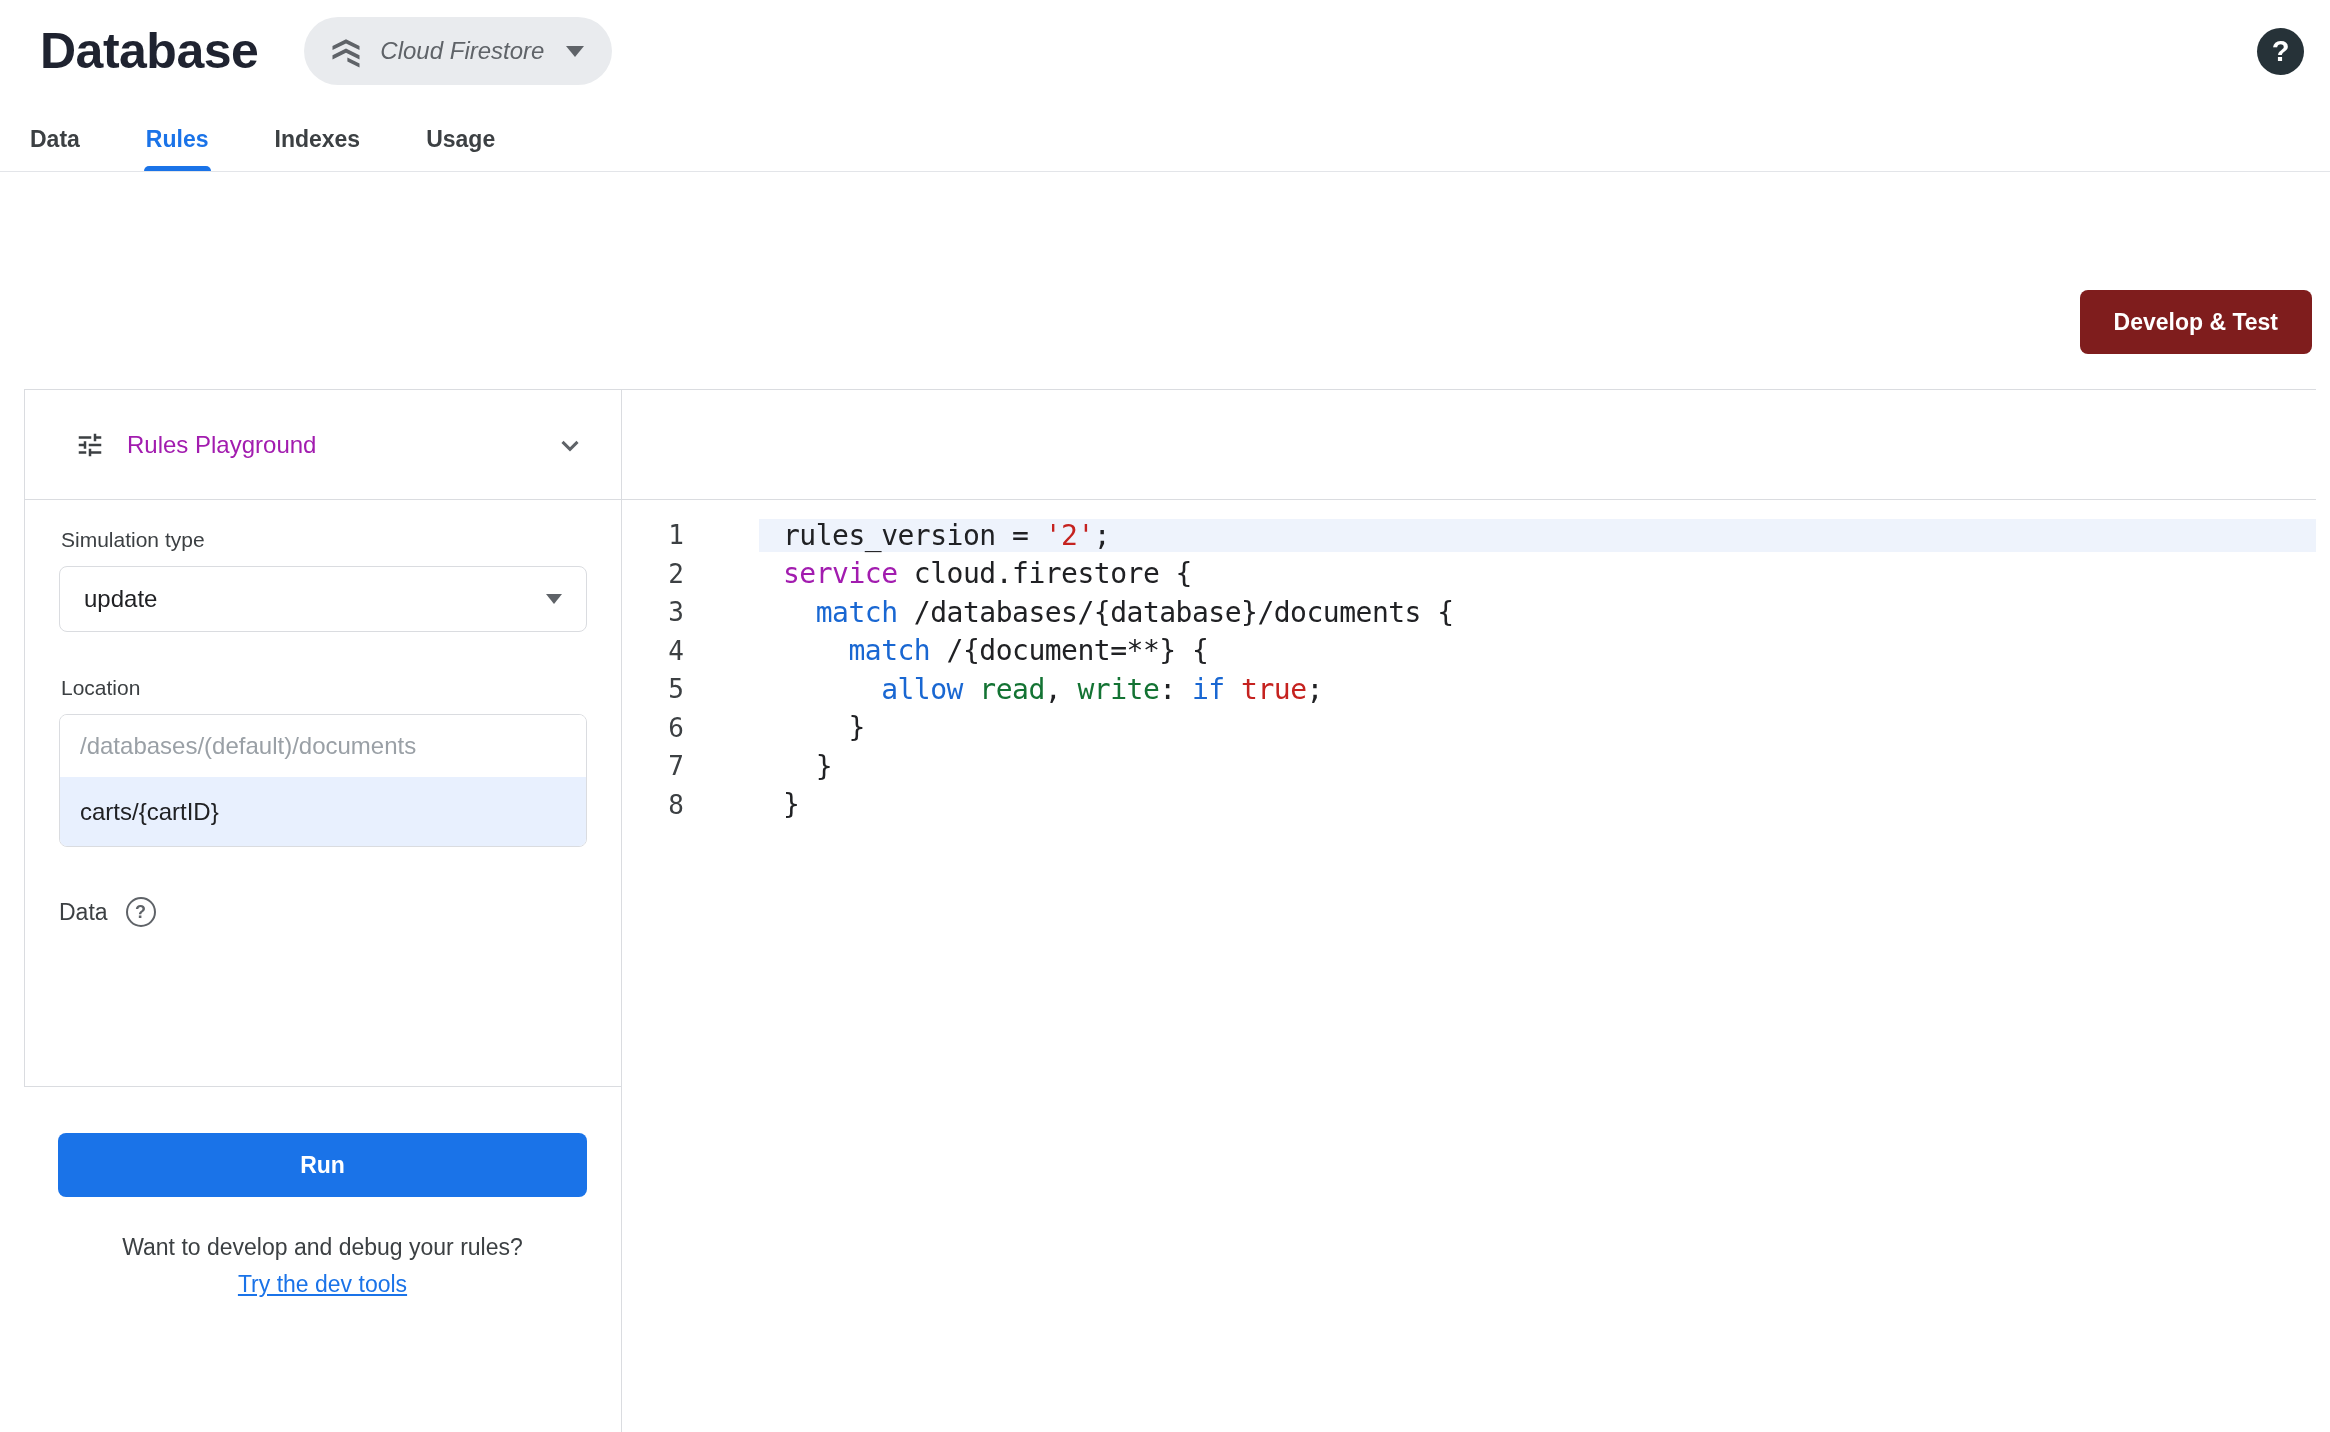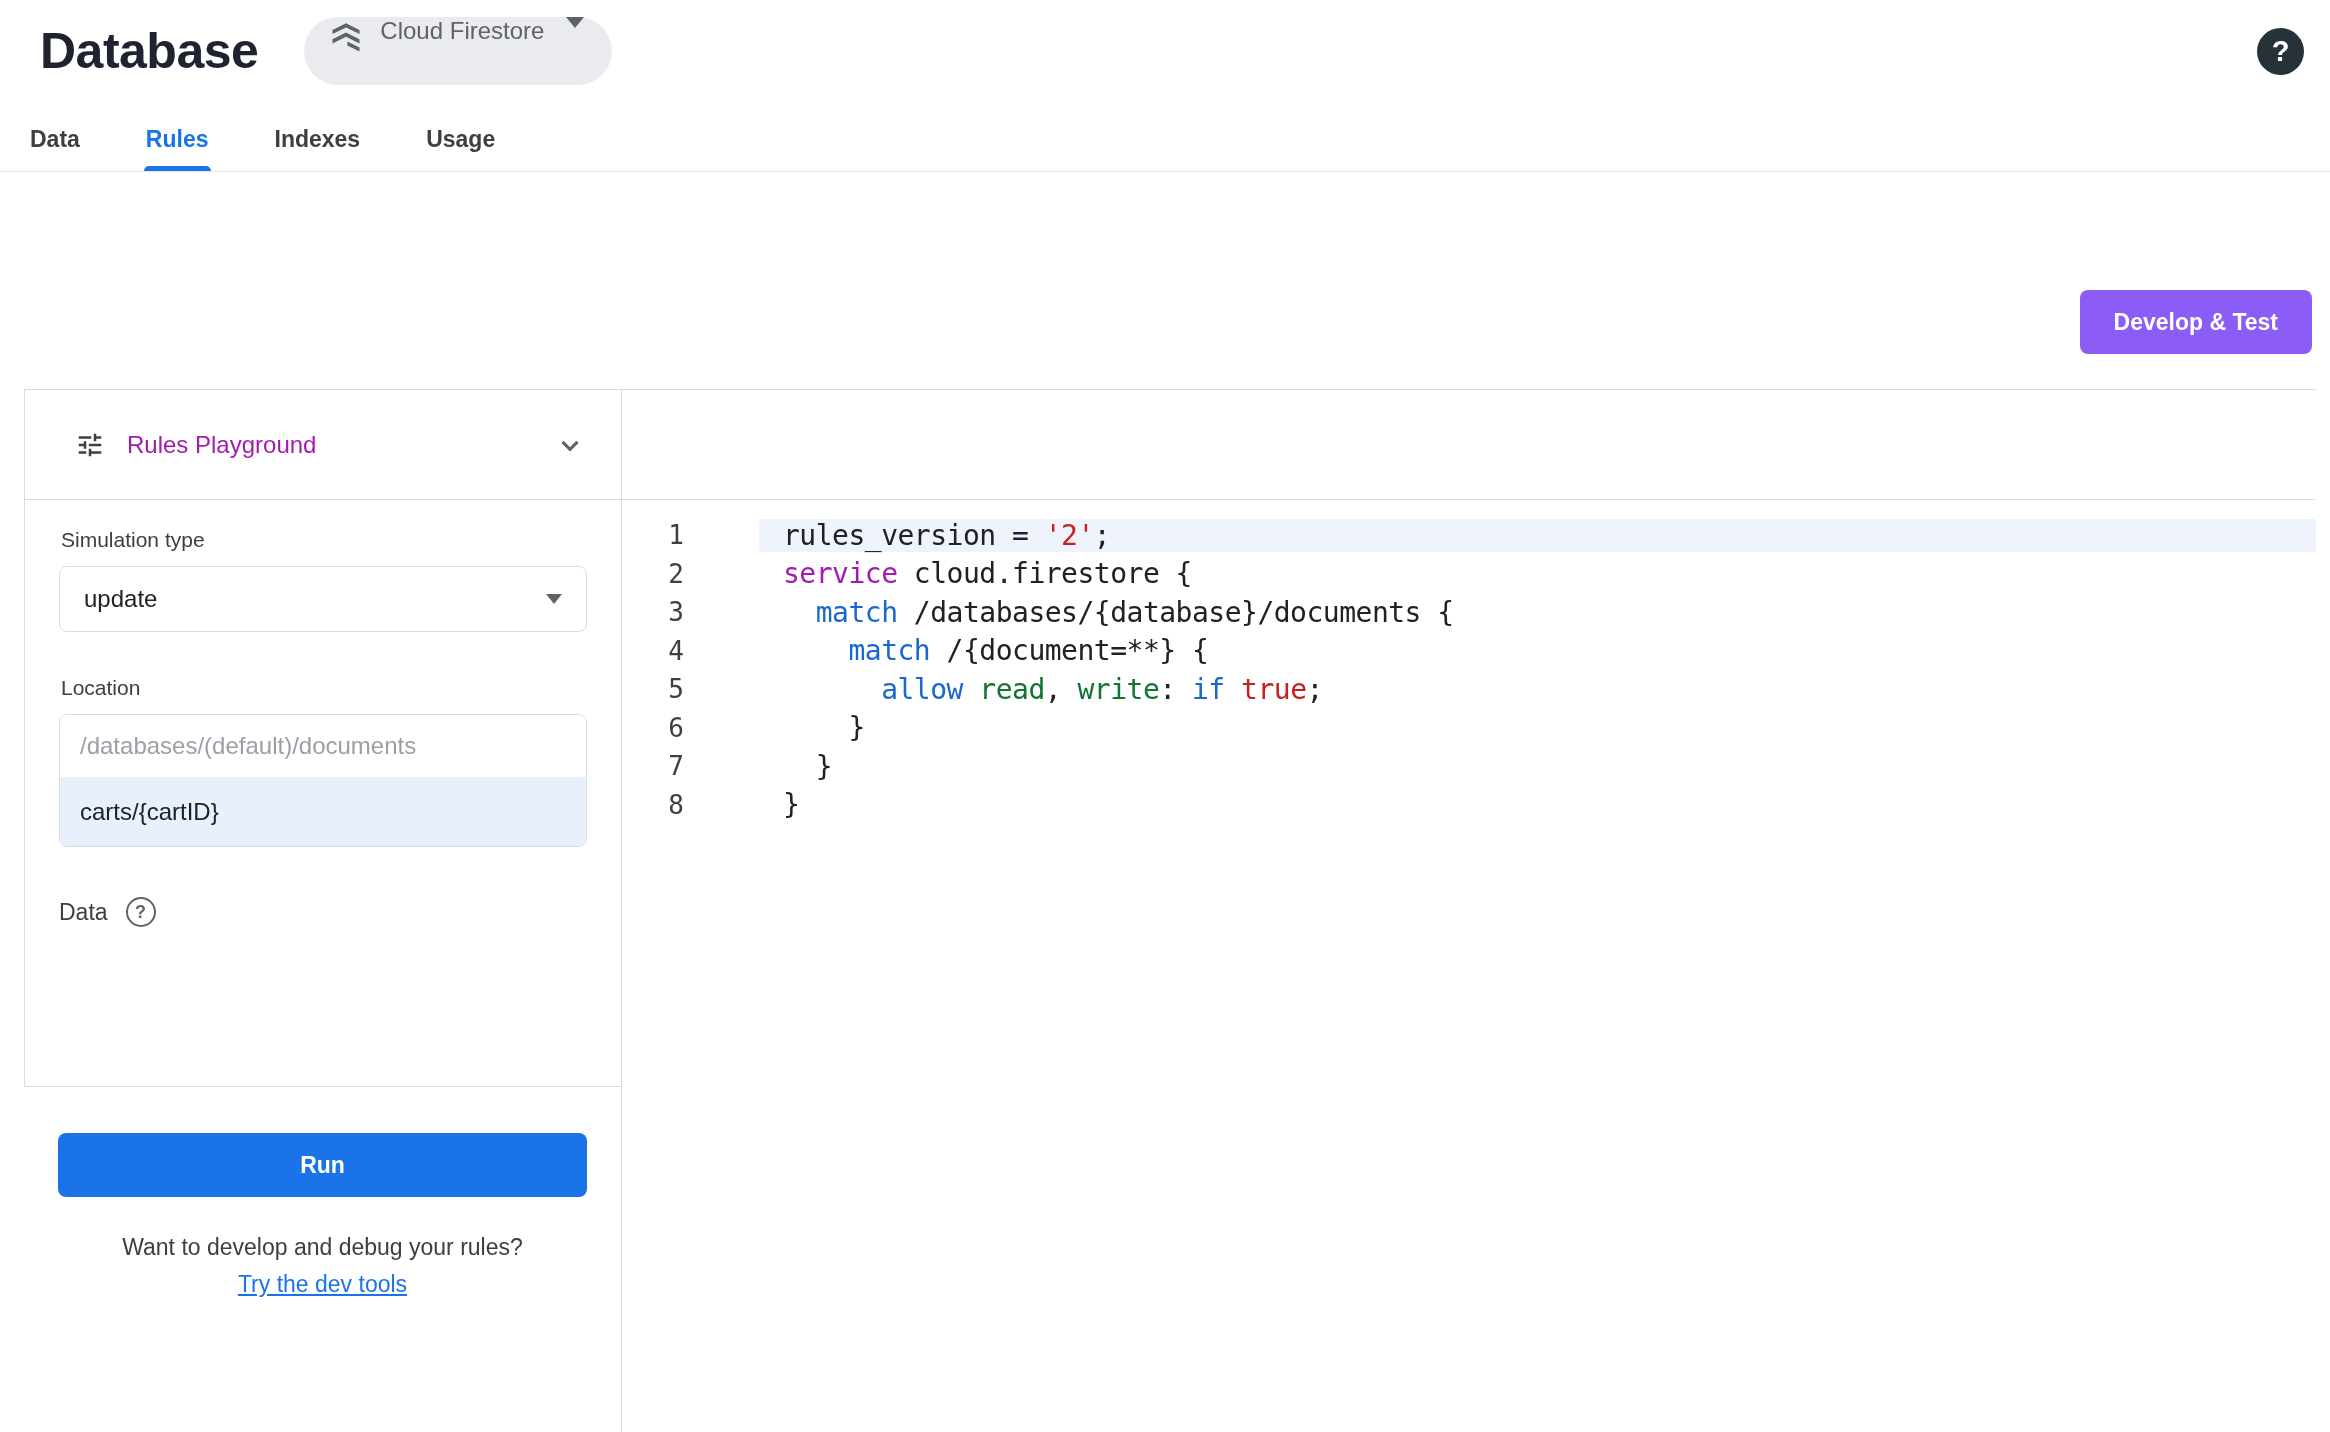--- a/index.html
+++ b/index.html
@@ -3,38 +3,38 @@
 <meta charset="utf-8">
 <style>
   * { margin:0; padding:0; box-sizing:border-box; }
   html,body { width:2330px; height:1432px; background:#fff; overflow:hidden;
               font-family:"Liberation Sans", sans-serif; color:#202124; }
   body { position:relative; }
 
   
   .app-header { display:flex; align-items:center; height:100px; padding:2px 26px 0 40px; }
   .app-title { font-size:50px; font-weight:600; color:#1f2330; letter-spacing:-0.5px; }
-  .product-chip { margin-left:46px; display:flex; align-items:flex-start; gap:16px;
-                  background:#e9ebee; border-radius:40px; height:68px; padding:0 28px 0 24px; cursor:pointer; }
+  .product-chip { margin-left:46px; display:flex; align-items:center; gap:16px;
+                  background:#e9ebee; border-radius:40px; height:68px; padding:0 28px 0 24px; cursor:pointer;font-style:italic; }
   .chip-label { font-size:24px; color:#5f6368; }
   .chip-caret { width:0; height:0; border-left:9px solid transparent; border-right:9px solid transparent;
                 border-top:11px solid #5f6368; margin-left:6px; }
   .help-btn { margin-left:auto; width:47px; height:47px; border-radius:50%; background:#263238; color:#fff;
               display:flex; align-items:center; justify-content:center; font-size:29px; font-weight:700; cursor:pointer; }
 
   
   .tabs { display:flex; gap:62px; padding:14px 0 0 28px; height:72px; border-bottom:1px solid #e3e5e9; }
   .tab { position:relative; font-size:23px; font-weight:600; color:#3c4043; padding:12px 2px 0; height:100%; cursor:pointer; }
   .tab.active { color:#1a73e8; }
   .tab.active::after { content:""; position:absolute; left:0; right:0; bottom:0; height:5px;
                        background:#1a73e8; border-radius:5px 5px 0 0; }
 
   
   .develop-btn { position:absolute; right:18px; top:290px; height:64px; padding:0 34px;
-                 background:#8b5cf6; color:#fff; font-size:23px; font-weight:600; border:none;
+                 background:#7f1d1d; color:#fff; font-size:23px; font-weight:600; border:none;
                  border-radius:8px; cursor:pointer; }
 
   
   .panel { position:absolute; left:24px; right:14px; top:389px; bottom:0;
            border-top:1px solid #dadce0; display:flex; flex-direction:column; }
   .panel-header { display:flex; height:110px; flex:0 0 auto; border-bottom:1px solid #dadce0; }
   .ph-left { width:598px; flex:0 0 auto; border-left:1px solid #dadce0; border-right:1px solid #dadce0;
              display:flex; align-items:center; padding:0 36px 0 50px; }
   .ph-title { font-size:24px; color:#a21caf; margin-left:22px; }
   .ph-chevron { margin-left:auto; cursor:pointer; display:flex; }

